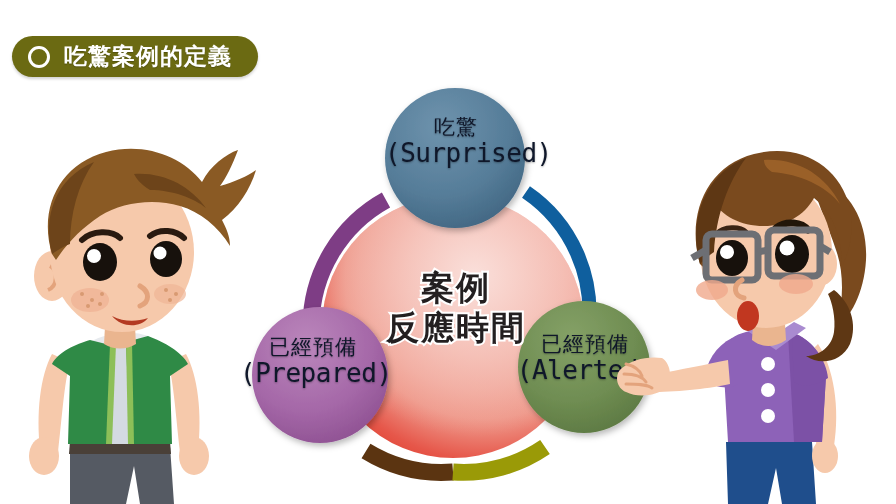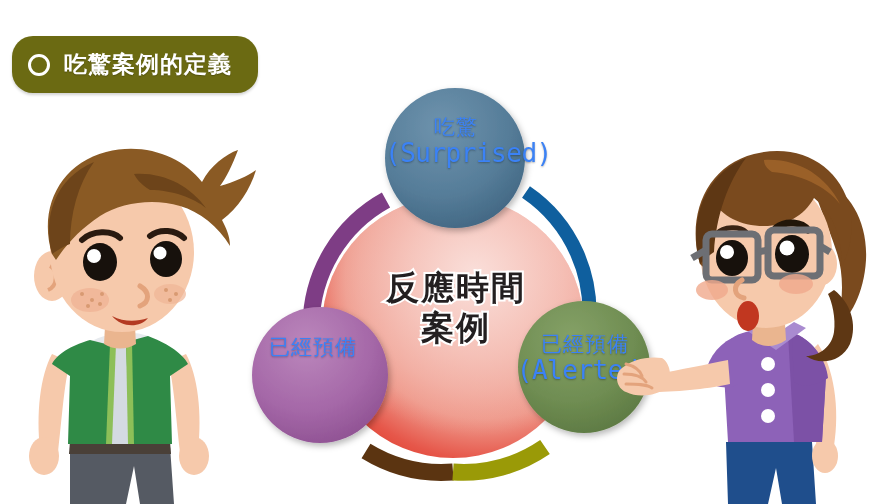--- a/index.html
+++ b/index.html
@@ -5,21 +5,21 @@
   html,body{margin:0;padding:0;}
   body{
     width:896px;height:504px;overflow:hidden;background:#ffffff;
     font-family:"Liberation Sans","DejaVu Sans",sans-serif;
     position:relative;
   }
   .slide{position:absolute;inset:0;background:#ffffff;}
 
   
   .title-badge{
-    position:absolute;left:12px;top:36px;height:57px;
+    position:absolute;left:12px;top:36px;height:41px;
     display:flex;align-items:center;gap:14px;
     padding:0 26px 0 16px;
     background:#6b6a12;
     border-radius:21px;
     box-shadow:0 2px 3px rgba(0,0,0,.18);
   }
   .ring-icon{
     width:22px;height:22px;border-radius:50%;
     border:3.5px solid #ffffff;box-sizing:border-box;flex:0 0 auto;
   }
@@ -27,21 +27,21 @@
     color:#ffffff;font-size:23px;font-weight:700;letter-spacing:1px;
     white-space:nowrap;line-height:1;
     text-shadow:0 1px 1px rgba(0,0,0,.25);
   }
 
   
   .venn{position:absolute;left:238px;top:72px;width:430px;height:400px;}
   .venn svg{display:block;width:100%;height:100%;overflow:visible;}
 
   .lbl{
-    position:absolute;text-align:center;color:#3b82f6;
+    position:absolute;text-align:center;color:#0f172a;
     line-height:1.12;pointer-events:none;
     text-shadow:0 1px 2px rgba(0,0,0,.30);
   }
   .lbl .zh{display:block;font-size:21px;font-weight:400;letter-spacing:1px;}
   .lbl .en{display:block;font-size:26px;font-weight:400;font-family:"DejaVu Sans Mono","Liberation Mono",monospace;letter-spacing:-.5px;}
 
   .lbl-surprised{left:385px;top:115px;width:142px;}
   .lbl-prepared{left:240px;top:335px;width:146px;}
   .lbl-alerted{left:516px;top:332px;width:138px;}
 
@@ -124,30 +124,31 @@
     </svg>
   </div>
 
   <div class="lbl lbl-surprised">
     <span class="zh">吃驚</span>
     <span class="en">(Surprised)</span>
   </div>
 
   <div class="lbl lbl-prepared">
     <span class="zh">已經預備</span>
+    <span class="en">(Prepared)</span>
   </div>
 
   <div class="lbl lbl-alerted">
     <span class="zh">已經預備</span>
     <span class="en">(Alerted)</span>
   </div>
 
   <div class="center-label">
+    <span>案例</span>
     <span>反應時間</span>
-    <span>案例</span>
   </div>
 
   <div class="char boy">
     <svg width="280" height="400" viewBox="0 0 280 400">
 
       <path d="M76 342 L176 342 L180 400 L146 400 L140 362 L132 400 L76 400 Z" fill="#555a63"></path>
       <path d="M76 337 L176 337 L177 350 L75 350 Z" fill="#4a4038"></path>
 
       <path d="M58 250 C46 272 42 310 46 346 C47 356 62 358 64 348 C68 314 70 280 76 258 Z" fill="#f6c9ab"></path>
       <path d="M192 250 C204 272 208 310 204 346 C203 356 188 358 186 348 C182 314 180 280 174 258 Z" fill="#f6c9ab"></path>

